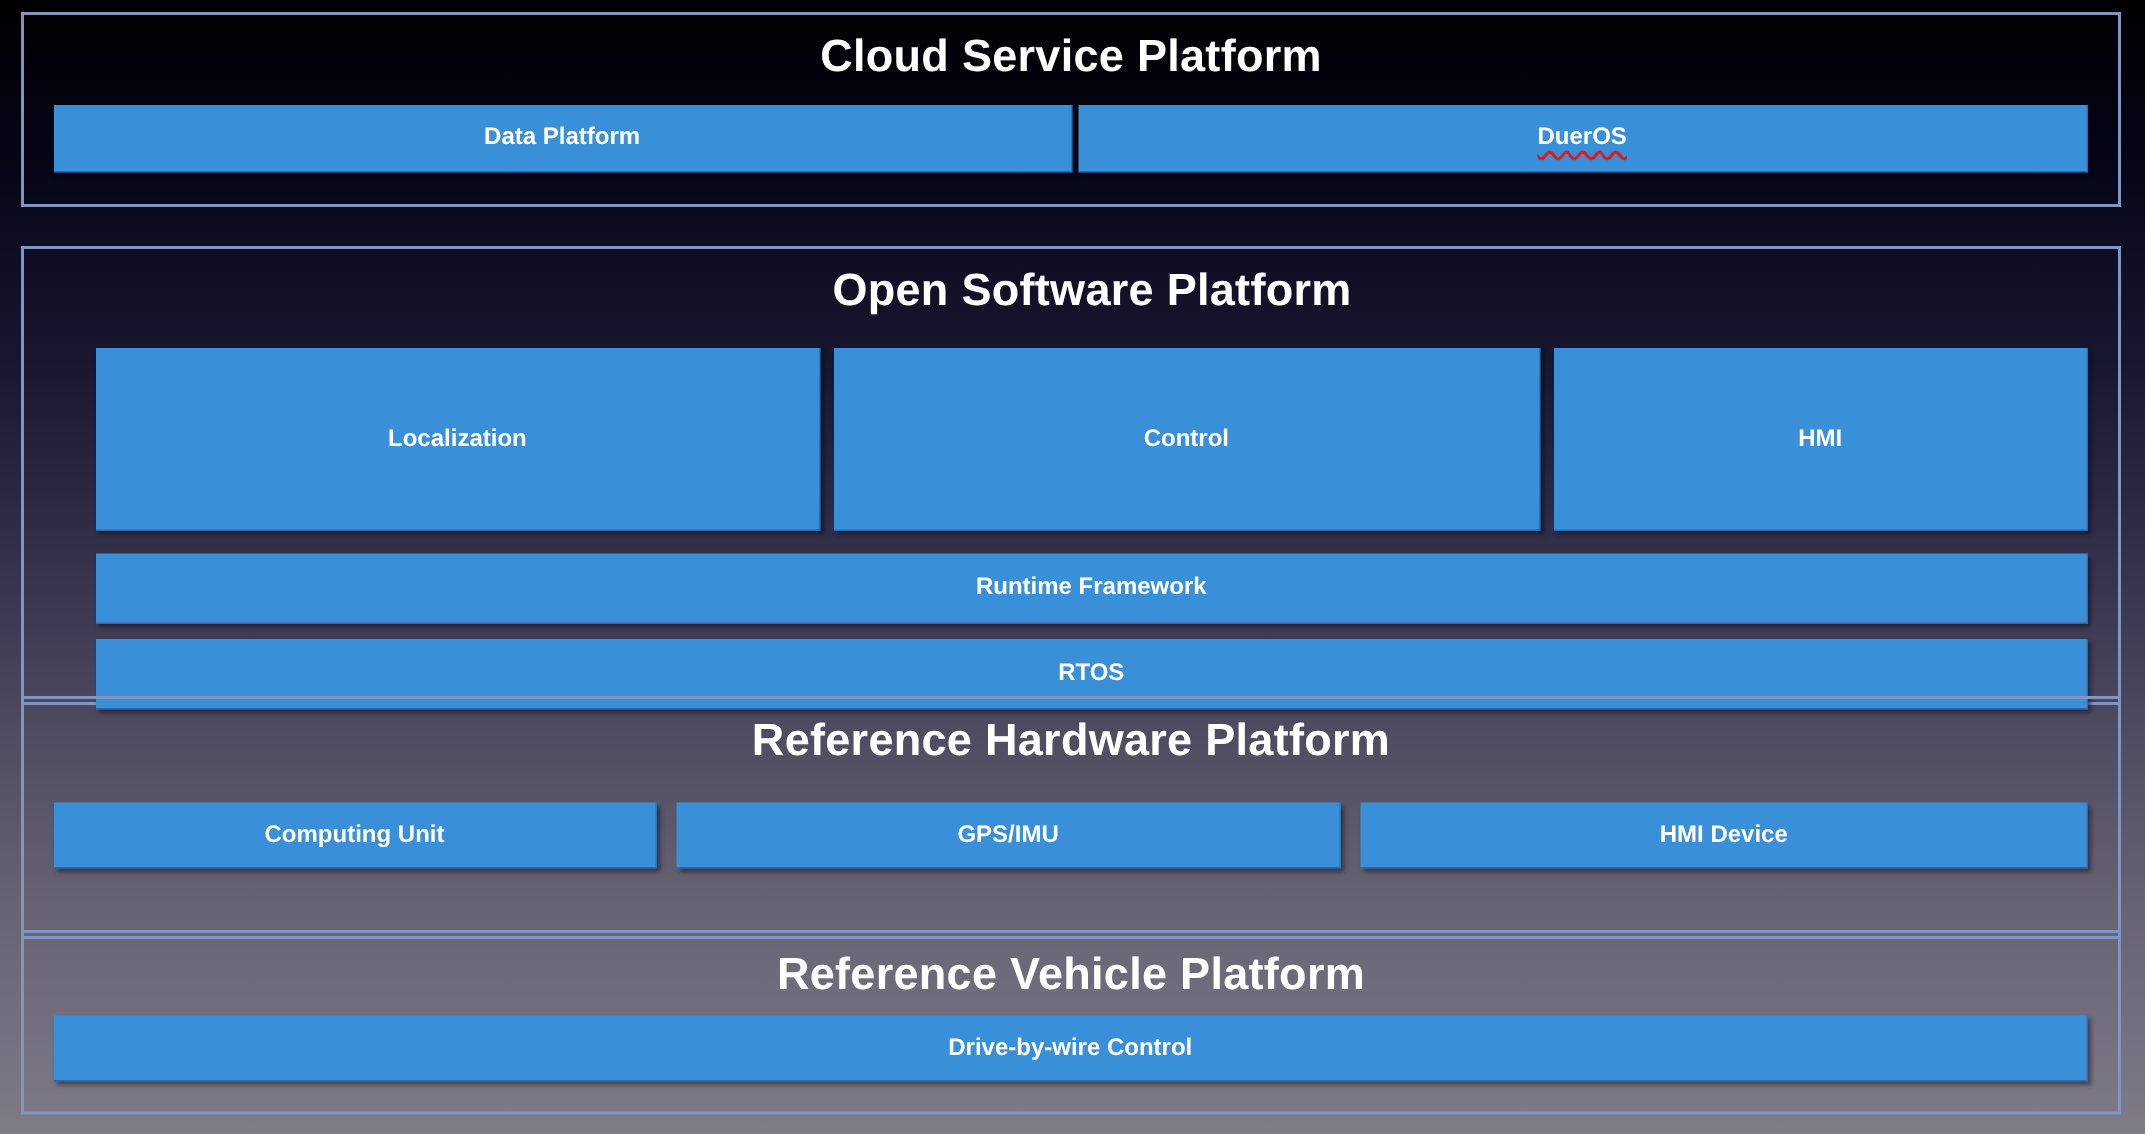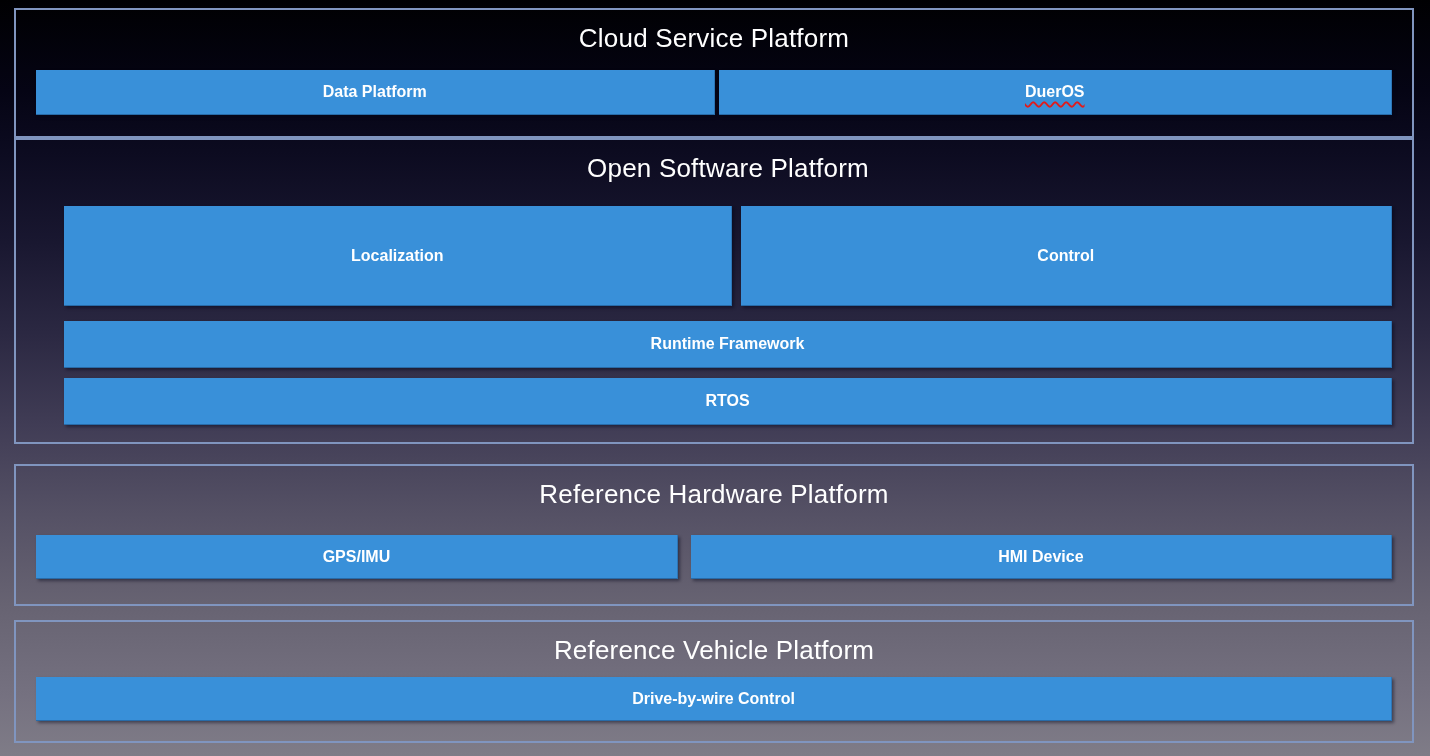--- a/index.html
+++ b/index.html
@@ -26,31 +26,31 @@
       #7f7c87 100%);
   }
   .panel {
     position: absolute;
     left: 14px;
     width: 1400px;
     box-sizing: border-box;
     border: 2px solid var(--panel_border, #8095bf);
   }
   .panel-1 { top: 8px;   height: 130px; }
-  .panel-2 { top: 138px; height: 306px; padding-left: 28px; }
-  .panel-3 { top: 464px; height: 142px; }
+  .panel-2 { top: 164px; height: 306px; padding-left: 28px; }
+  .panel-3 { top: 464px; height: 162px; }
   .panel-4 { top: 620px; height: 123px; }
 
   .panel h2 {
     margin: 12px 0 0 0;
     text-align: center;
     color: #ffffff;
-    font-size: 26px;
+    font-size: 30px;
     line-height: 32px;
-    font-weight: normal;
+    font-weight: bold;
     letter-spacing: 0.2px;
   }
   .panel-4 h2 { }
 
   .row {
     display: flex;
     margin-left: 20px;
     margin-right: 20px;
   }
   .row-cloud    { margin-top: 16px; gap: 4px; }
@@ -64,21 +64,21 @@
     box-sizing: border-box;
     background: var(--box_blue, #3990d9);
     color: #ffffff;
     font-weight: bold;
     font-size: 16px;
     box-shadow: 2px 2px 3px rgba(2, 4, 24, 0.45);
     border-bottom: 1px solid rgba(10, 40, 80, 0.35);
     border-right: 1px solid rgba(10, 40, 80, 0.25);
   }
   .h45  { height: 45px; }
-  .h100 { height: 100px; }
+  .h100 { height: 122px; }
   .h47  { height: 47px; }
   .h44  { height: 44px; }
 
   .grow-data   { flex: 673 1 0; }
   .grow-dueros { flex: 668 1 0; }
   .grow-loc    { flex: 494 1 0; }
   .grow-ctl    { flex: 482 1 0; }
   .grow-hmi    { flex: 364 1 0; }
   .grow-cu     { flex: 401 1 0; }
   .grow-gps    { flex: 443 1 0; }
@@ -119,32 +119,38 @@
 
   <section class="panel panel-2">
     <h2>Open Software Platform</h2>
     <div class="row row-software">
       <div class="box h100 grow-loc">
         <span>Localization</span>
       </div>
       <div class="box h100 grow-ctl">
         <span>Control</span>
       </div>
+      <div class="box h100 grow-hmi">
+        <span>HMI</span>
+      </div>
     </div>
     <div class="box bar bar-runtime h47">
       <span>Runtime Framework</span>
     </div>
     <div class="box bar bar-rtos h47">
       <span>RTOS</span>
     </div>
   </section>
 
   <section class="panel panel-3">
     <h2>Reference Hardware Platform</h2>
     <div class="row row-hardware">
+      <div class="box h44 grow-cu">
+        <span>Computing Unit</span>
+      </div>
       <div class="box h44 grow-gps">
         <span>GPS/IMU</span>
       </div>
       <div class="box h44 grow-hmid">
         <span>HMI Device</span>
       </div>
     </div>
   </section>
 
   <section class="panel panel-4">

